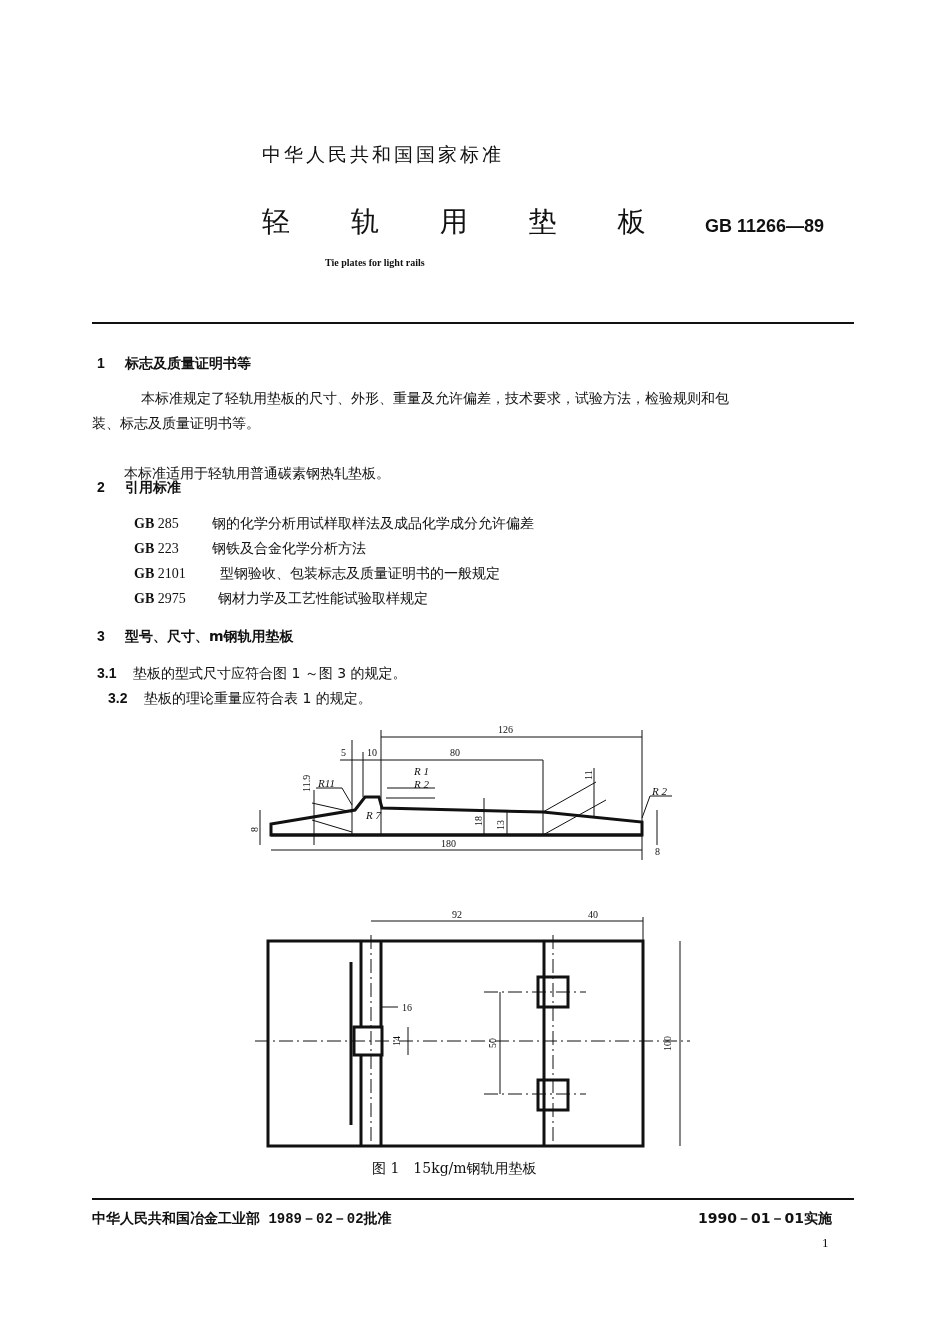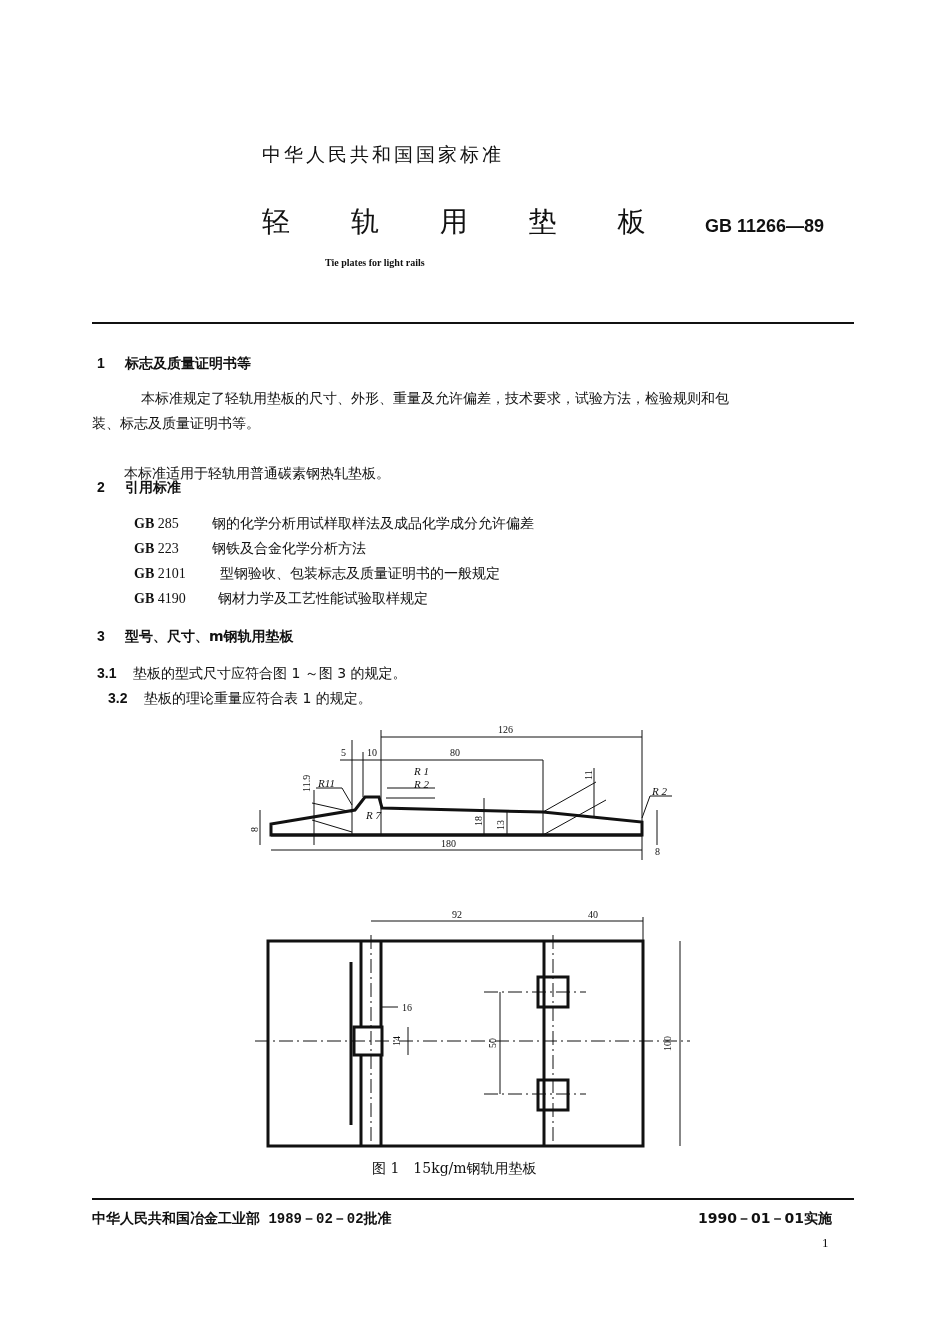--- a/index.html
+++ b/index.html
@@ -44,21 +44,21 @@
 <div class="abs ref" style="top:515px;">
   <span class="gb"><b>GB</b> <span>285</span></span><span>钢的化学分析用试样取样法及成品化学成分允许偏差</span>
 </div>
 <div class="abs ref" style="top:540px;">
   <span class="gb"><b>GB</b> <span>223</span></span><span>钢铁及合金化学分析方法</span>
 </div>
 <div class="abs ref" style="top:565px;">
   <span class="gb" style="width:86px"><b>GB</b> <span>2101</span></span><span>型钢验收、包装标志及质量证明书的一般规定</span>
 </div>
 <div class="abs ref" style="top:590px;">
-  <span class="gb" style="width:84px"><b>GB</b> <span>4190</span></span><span>钢材力学及工艺性能试验取样规定</span>
+  <span class="gb" style="width:84px"><b>GB</b> <span>2975</span></span><span>钢材力学及工艺性能试验取样规定</span>
 </div>
 
 <div class="abs sec" style="left:97px;top:628px;">
   <span class="num">3</span><span>型号、尺寸、m钢轨用垫板</span>
 </div>
 <div class="abs p sub" style="left:97px;top:665px;">
   <span class="num">3.1</span><span>垫板的型式尺寸应符合图 1 ～图 3 的规定。</span>
 </div>
 <div class="abs p sub" style="left:108px;top:690px;">
   <span class="num">3.2</span><span>垫板的理论重量应符合表 1 的规定。</span>

